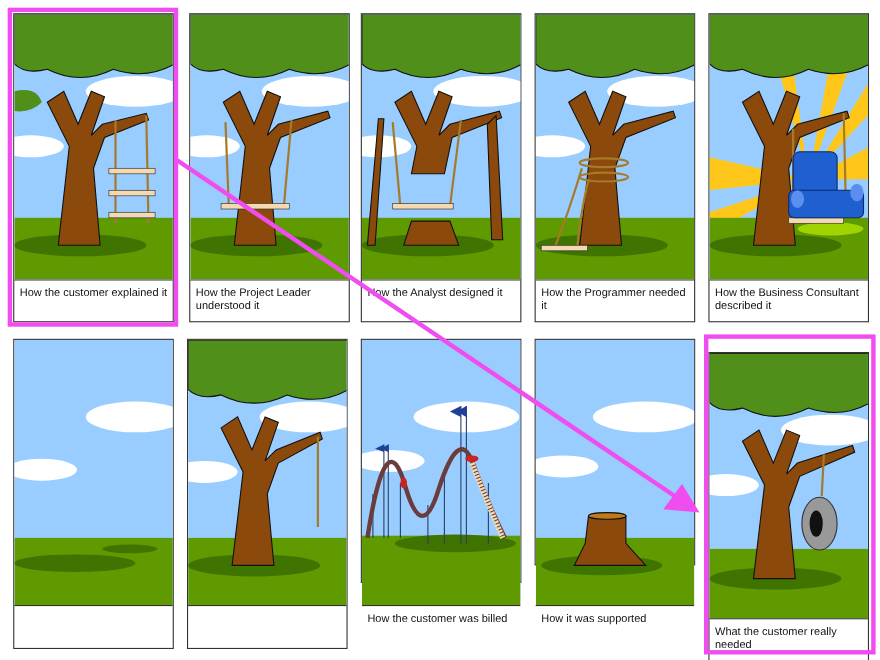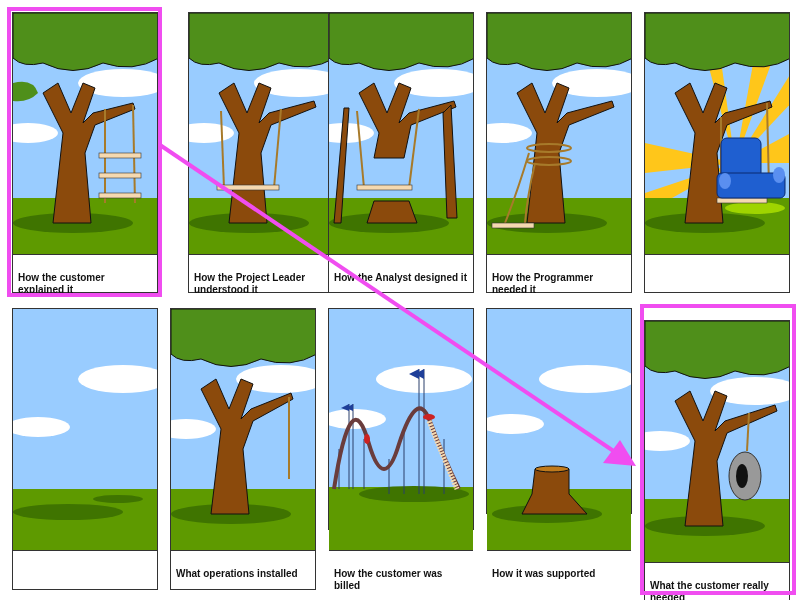--- a/index.html
+++ b/index.html
@@ -1,19 +1,19 @@
 <!DOCTYPE html>
 <html><head>
 <meta charset="utf-8">
 <style>
   html,body{margin:0;padding:0;}
   body{width:800px;height:600px;background:#ffffff;position:relative;overflow:hidden;font-family:"Liberation Sans",sans-serif;}
   .panel{position:absolute;width:146px;border:1px solid #333;background:#fff;box-sizing:border-box;}
   .panel .scene{position:absolute;left:0;top:0;width:100%;height:241px;overflow:hidden;border-bottom:1px solid #333;}
-  .panel .caption{position:absolute;left:0;top:242px;width:100%;padding:17px 5px;box-sizing:border-box;font-size:10px;line-height:12px;color:#111;font-weight:bold;}
+  .panel .caption{position:absolute;left:0;top:242px;width:100%;padding:6px 5px;box-sizing:border-box;font-size:10px;line-height:12px;color:#111;}
   .scene svg{display:block;}
   .highlight{position:absolute;border:4px solid #f04df0;box-sizing:border-box;pointer-events:none;}
   #arrow{position:absolute;left:0;top:0;pointer-events:none;}
 </style>
 </head>
 <body>
 
 <div class="panel" style="left:12px;top:12px;height:281px;">
   <div class="scene">
     <svg width="146" height="241" viewBox="0 0 146 241">
@@ -28,21 +28,21 @@
       <line x1="92" y1="96" x2="92" y2="190" stroke="#a77a2a" stroke-width="2"></line>
       <line x1="120" y1="92" x2="122" y2="190" stroke="#a77a2a" stroke-width="2"></line>
       <rect x="86" y="140" width="42" height="5" fill="#f5d9b0" stroke="#333" stroke-width="0.6"></rect>
       <rect x="86" y="160" width="42" height="5" fill="#f5d9b0" stroke="#333" stroke-width="0.6"></rect>
       <rect x="86" y="180" width="42" height="5" fill="#f5d9b0" stroke="#333" stroke-width="0.6"></rect>
     </svg>
   </div>
   <div class="caption">How the customer explained it</div>
 </div>
 
-<div class="panel" style="left:188px;top:12px;height:281px;">
+<div class="panel" style="left:172px;top:12px;height:281px;">
   <div class="scene">
     <svg width="146" height="241" viewBox="0 0 146 241">
       <rect width="146" height="241" fill="#99ccff"></rect>
       <ellipse cx="110" cy="70" rx="45" ry="14" fill="#fff"></ellipse>
       <ellipse cx="15" cy="120" rx="30" ry="10" fill="#fff"></ellipse>
       <rect y="185" width="146" height="56" fill="#5e9a00"></rect>
       <ellipse cx="60" cy="210" rx="60" ry="10" fill="#3f7400"></ellipse>
       <path d="M40 210 L50 120 L30 80 L45 70 L58 100 L70 70 L82 75 L70 110 L80 100 L125 88 L127 94 L82 112 L72 140 L78 210 Z" fill="#8b4a0c" stroke="#111" stroke-width="1"></path>
       <path d="M0 0 H146 V45 Q120 60 90 50 Q60 65 30 50 Q10 55 0 45 Z" fill="#4f8f1a" stroke="#111" stroke-width="1"></path>
       <line x1="32" y1="98" x2="35" y2="175" stroke="#a77a2a" stroke-width="2"></line>
@@ -112,20 +112,21 @@
       <path d="M0 0 H146 V45 Q120 60 90 50 Q60 65 30 50 Q10 55 0 45 Z" fill="#4f8f1a" stroke="#111" stroke-width="1"></path>
       <line x1="76" y1="104" x2="76" y2="185" stroke="#a77a2a" stroke-width="2"></line>
       <line x1="122" y1="90" x2="124" y2="175" stroke="#a77a2a" stroke-width="2"></line>
       <rect x="72" y="185" width="50" height="5" fill="#f5d9b0" stroke="#333" stroke-width="0.6"></rect>
       <rect x="76" y="125" width="40" height="45" rx="6" fill="#1f5fd0" stroke="#0a2a70" stroke-width="1"></rect>
       <rect x="72" y="160" width="68" height="25" rx="5" fill="#1f5fd0" stroke="#0a2a70" stroke-width="1"></rect>
       <ellipse cx="80" cy="168" rx="6" ry="8" fill="#5a8ff0"></ellipse>
       <ellipse cx="134" cy="162" rx="6" ry="8" fill="#5a8ff0"></ellipse>
     </svg>
   </div>
+  <div class="caption">How the Business Consultant described it</div>
 </div>
 
 <div class="panel" style="left:12px;top:308px;height:282px;">
   <div class="scene">
     <svg width="146" height="241" viewBox="0 0 146 241">
       <rect width="146" height="241" fill="#99ccff"></rect>
       <ellipse cx="110" cy="70" rx="45" ry="14" fill="#fff"></ellipse>
       <ellipse cx="25" cy="118" rx="32" ry="10" fill="#fff"></ellipse>
       <rect y="180" width="146" height="61" fill="#5e9a00"></rect>
       <ellipse cx="55" cy="203" rx="55" ry="8" fill="#3f7400"></ellipse>
@@ -140,21 +141,20 @@
       <rect width="146" height="241" fill="#99ccff"></rect>
       <ellipse cx="110" cy="70" rx="45" ry="14" fill="#fff"></ellipse>
       <ellipse cx="15" cy="120" rx="30" ry="10" fill="#fff"></ellipse>
       <rect y="180" width="146" height="61" fill="#5e9a00"></rect>
       <ellipse cx="60" cy="205" rx="60" ry="10" fill="#3f7400"></ellipse>
       <path d="M40 205 L50 120 L30 80 L45 70 L58 100 L70 70 L82 75 L70 110 L80 100 L120 84 L122 90 L82 112 L72 140 L78 205 Z" fill="#8b4a0c" stroke="#111" stroke-width="1"></path>
       <path d="M0 0 H146 V45 Q120 60 90 50 Q60 65 30 50 Q10 55 0 45 Z" fill="#4f8f1a" stroke="#111" stroke-width="1"></path>
       <line x1="118" y1="88" x2="118" y2="170" stroke="#a77a2a" stroke-width="2"></line>
     </svg>
   </div>
-  <div class="caption">What operations installed</div>
 </div>
 
 <div class="panel" style="left:328px;top:308px;height:222px;">
   <div class="scene">
     <svg width="146" height="241" viewBox="0 0 146 241">
       <rect width="146" height="241" fill="#99ccff"></rect>
       <ellipse cx="95" cy="70" rx="48" ry="14" fill="#fff"></ellipse>
       <ellipse cx="25" cy="110" rx="32" ry="10" fill="#fff"></ellipse>
       <rect y="178" width="146" height="63" fill="#5e9a00"></rect>
       <ellipse cx="85" cy="185" rx="55" ry="8" fill="#3f7400"></ellipse>

